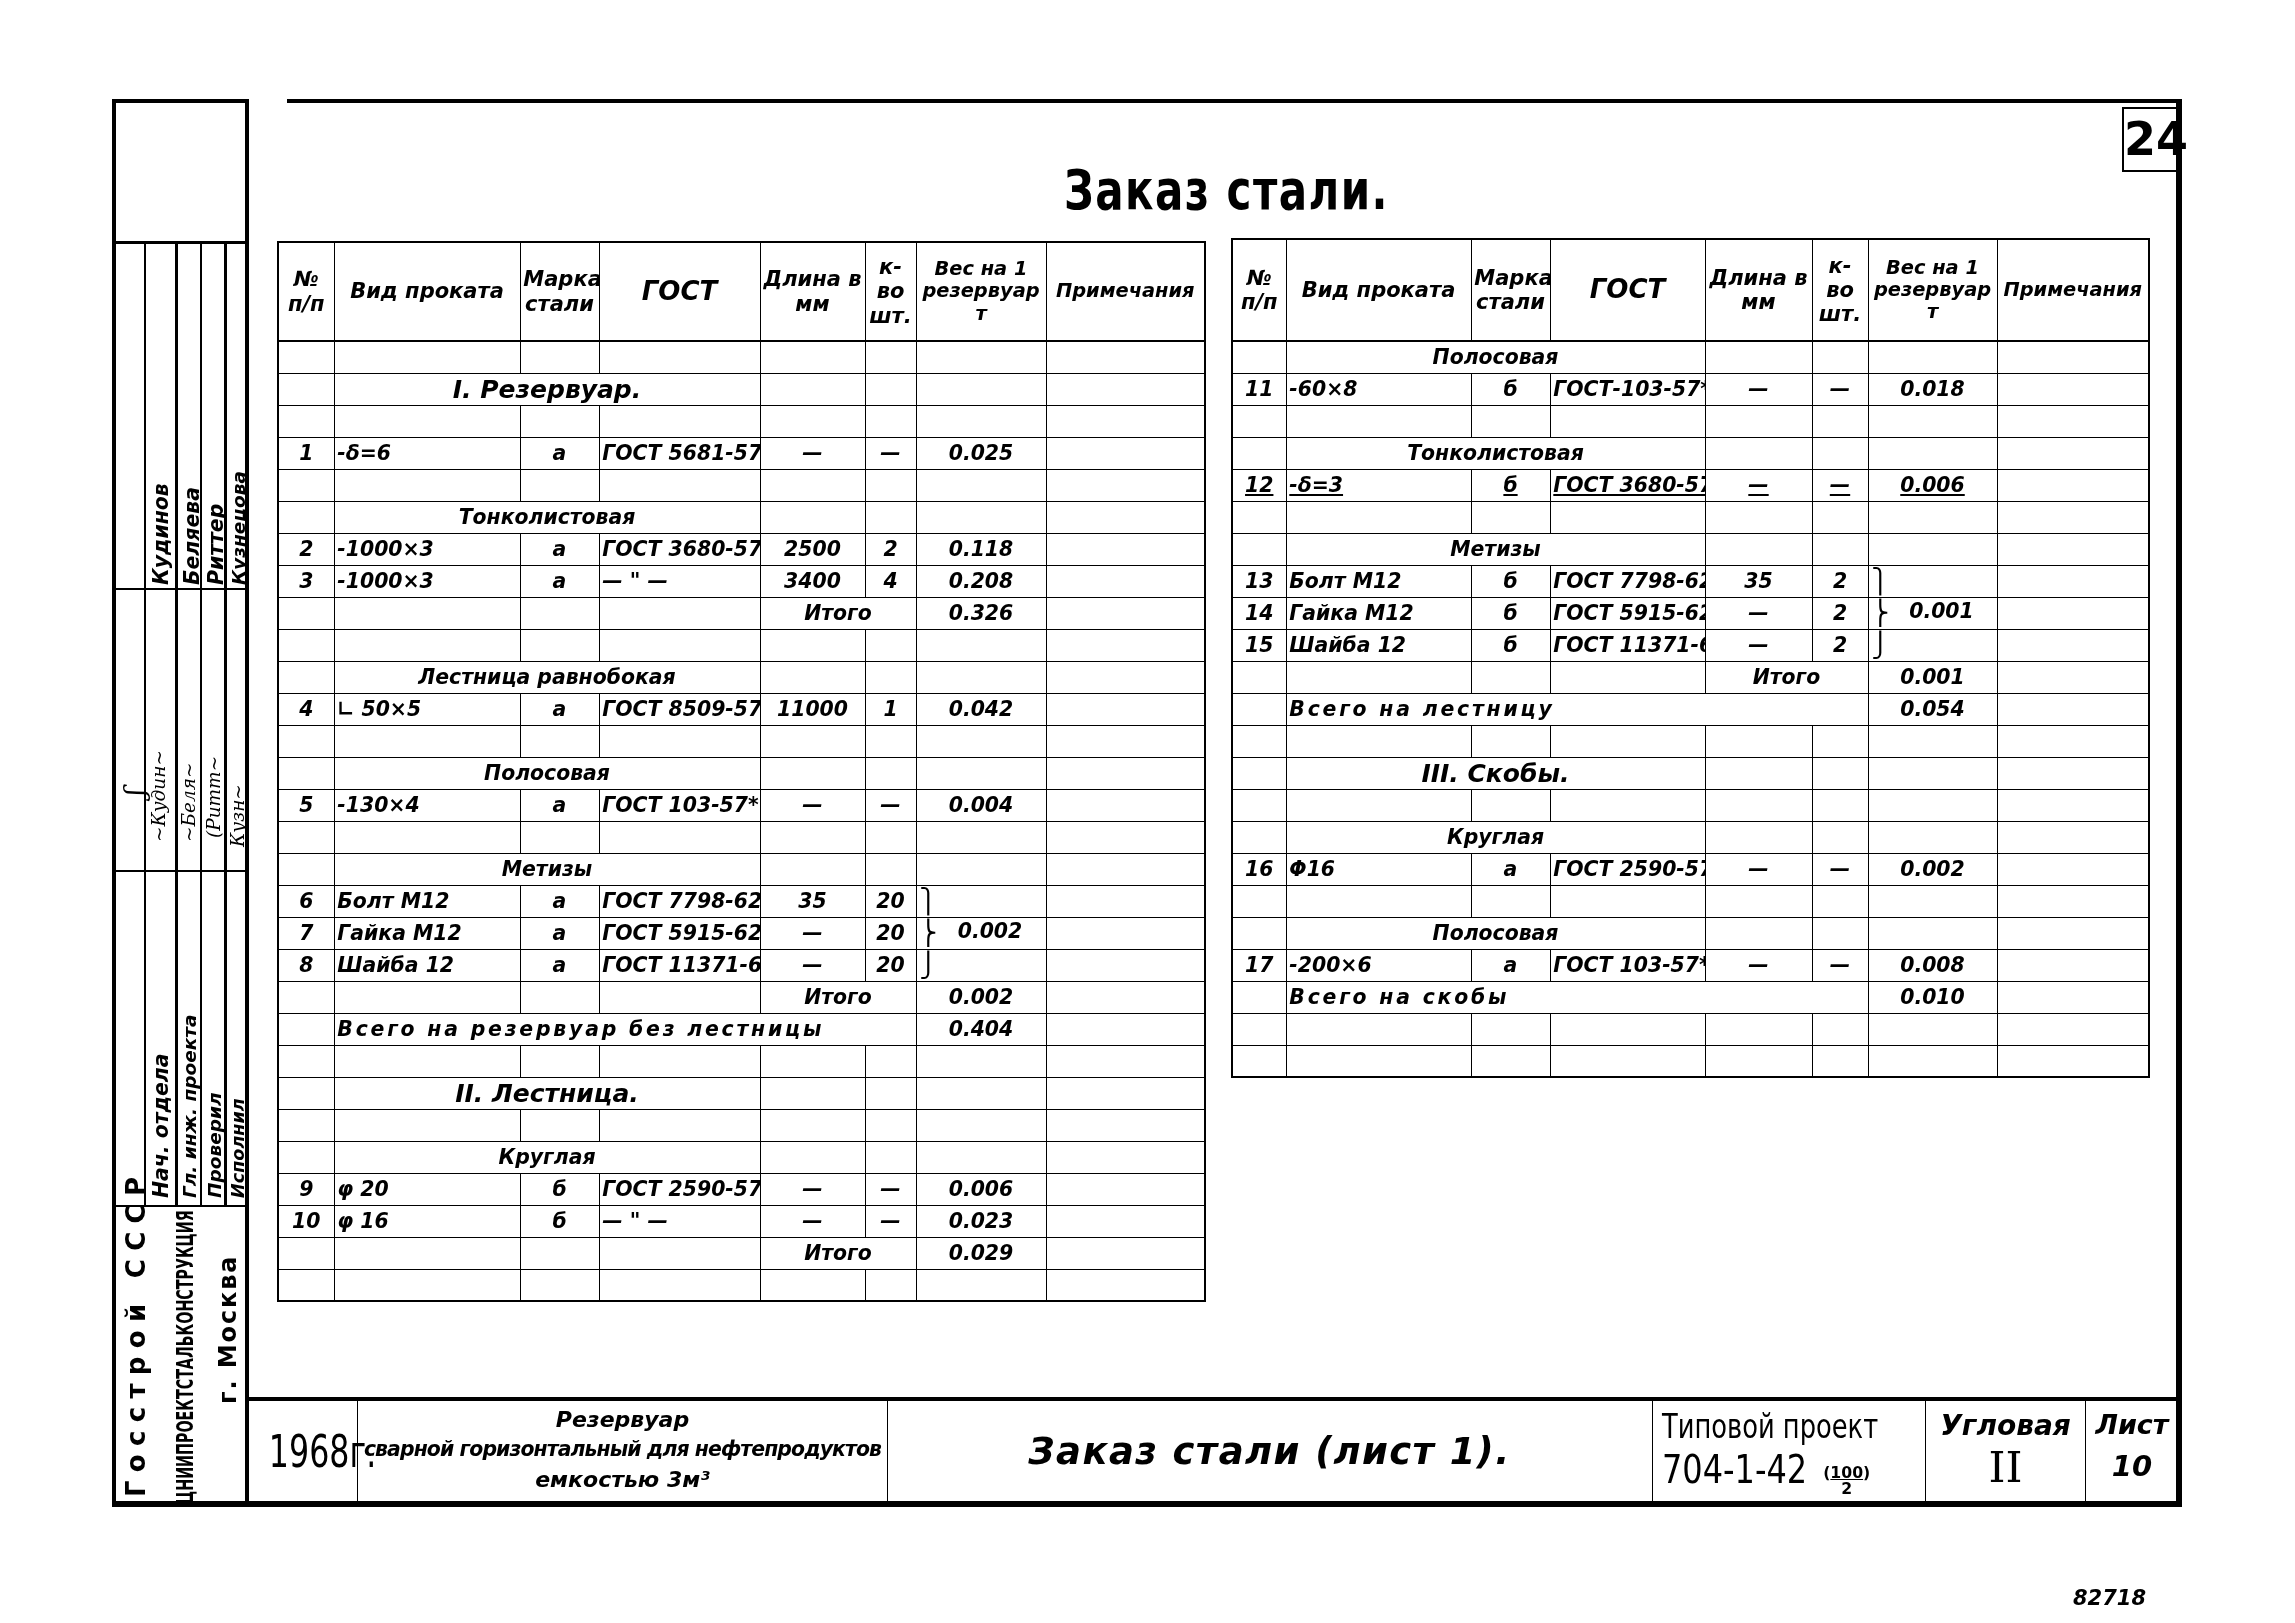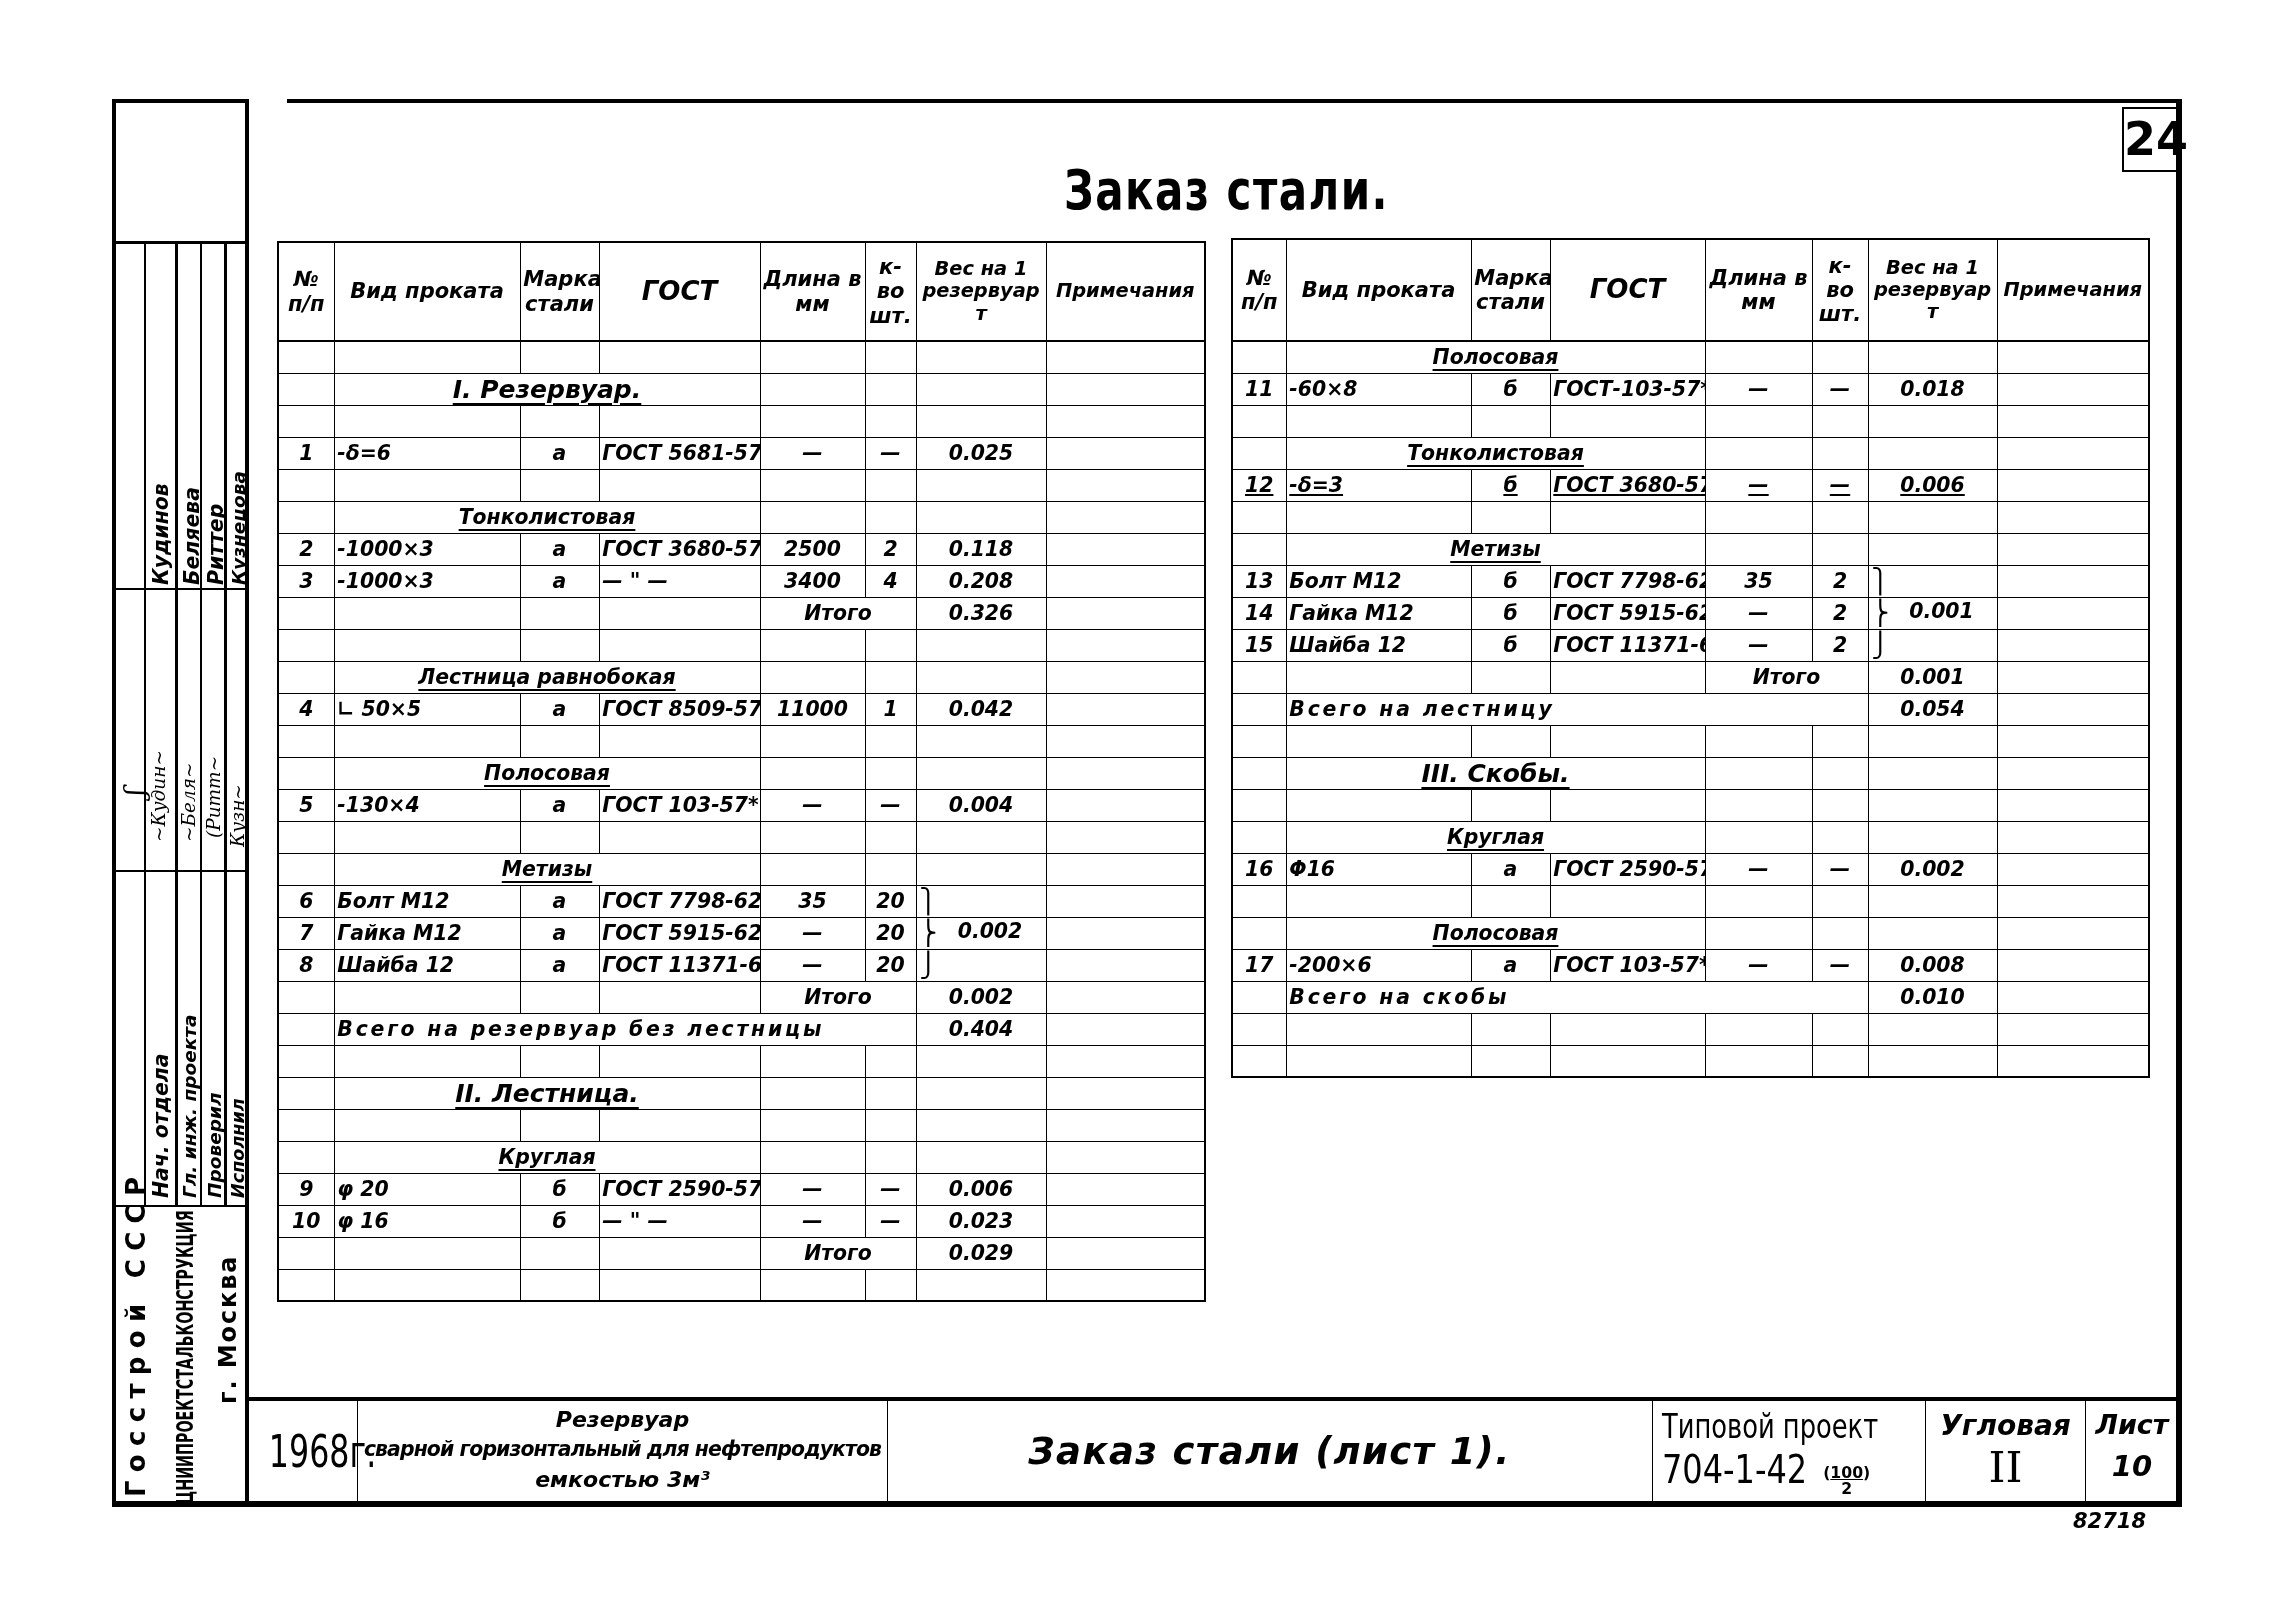--- a/index.html
+++ b/index.html
@@ -10,21 +10,21 @@
   .line-v { position:absolute; background:#000; }
   .hand { font-family:"DejaVu Sans", sans-serif; font-style:italic; font-weight:bold; }
   .cond { font-family:"DejaVu Sans", sans-serif; font-weight:bold; transform-origin:left center; }
   table.spec { position:absolute; border-collapse:collapse; table-layout:fixed; }
   table.spec td { border:1.4px solid #000; padding:0 2.8px; overflow:hidden; white-space:nowrap;
                   font-style:italic; font-weight:bold; font-size:20.4px; line-height:1; vertical-align:middle; }
   table.spec tr.hdr td { font-size:21px; text-align:center; white-space:normal; line-height:1.15; border-bottom-width:2.8px; }
   table.spec td.c { text-align:center; }
   table.spec td.l { text-align:left; }
   table.spec td.sec { text-align:center; }
-  table.spec td.sec span { text-decoration:underline; text-decoration-thickness:1.9px; text-underline-offset:4.6px;text-align:center; }
+  table.spec td.sec span { text-decoration-thickness:1.9px; text-underline-offset:4.6px;text-align:center; }
   table.spec { border:2.8px solid #000; }
   .vtext { position:absolute; transform:rotate(-90deg); transform-origin:left top; white-space:nowrap; font-style:italic; font-weight:bold; }
   .sig { position:absolute; font-family:"DejaVu Serif", serif; font-style:italic; font-size:18.5px; color:#000; transform:rotate(-90deg); transform-origin:left top; white-space:nowrap; }
   .tb-cell { position:absolute; border-left:1.4px solid #000; box-sizing:border-box; text-align:center; }
 </style>
 </head>
 <body>
 
 <div class="line-h" style="left:112px;top:99px;width:134px;height:4.2px;"></div>
 <div class="line-h" style="left:287px;top:99px;width:1895px;height:4.2px;"></div>
@@ -638,14 +638,14 @@
   <div class="tb-cell" style="left:1925px;top:1400px;width:160px;height:104px;">
     <div class="hand" style="font-size:28px;margin-top:9.3px;">Угловая</div>
     <div style="font-family:'DejaVu Serif', serif;font-size:43px;margin-top:0px;">II</div>
   </div>
   <div class="tb-cell" style="left:2085px;top:1400px;width:93px;height:104px;">
     <div class="hand" style="font-size:27px;margin-top:9.3px;">Лист</div>
     <div class="hand" style="font-size:29px;margin-top:8.3px;">10</div>
   </div>
 </div>
 
-<div class="abs hand" style="left:2073px;top:1509px;font-size:21px;">82718</div>
+<div class="abs hand" style="left:2073px;top:1586px;font-size:21px;">82718</div>
 
 
 </body></html>

